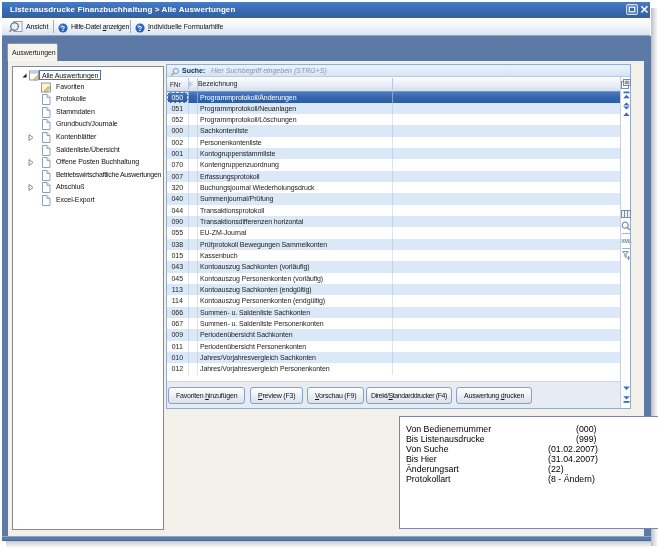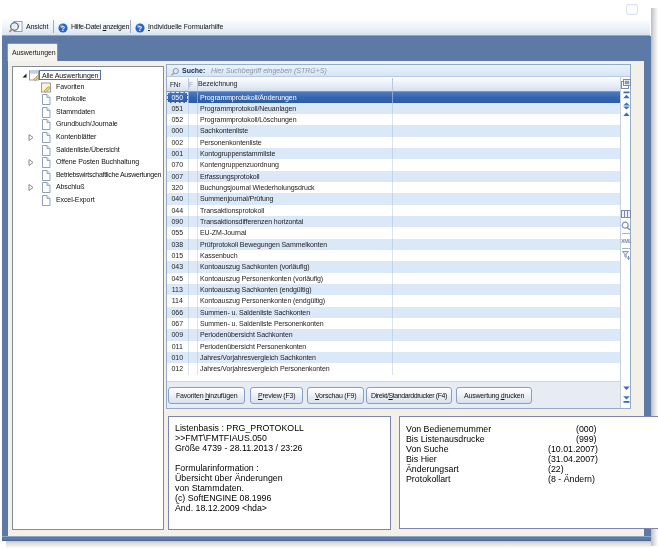--- a/index.html
+++ b/index.html
@@ -77,20 +77,21 @@
 <body>
 <div id="page">
   <svg width="0" height="0" style="position:absolute">
     <defs>
       <g id="pg">
         <path d="M1.5,0.5 L6,0.5 L9,3.5 L9,10.5 L1.5,10.5 Z" fill="#fff" stroke="#8494ad" stroke-width="0.9"></path>
         <path d="M6,0.5 L6,3.5 L9,3.5" fill="#dce4f0" stroke="#8494ad" stroke-width="0.8"></path>
       </g>
     </defs>
   </svg>
+  <div class="abs" id="titlebar">Listenausdrucke Finanzbuchhaltung &gt; Alle Auswertungen</div>
   <svg class="abs" style="left:626px;top:4px" width="12" height="11" viewBox="0 0 12 11">
     <rect x="0.6" y="0.6" width="10.8" height="9.8" rx="1.5" fill="none" stroke="#d8e2f2" stroke-width="1.1"></rect>
     <rect x="3.2" y="3.2" width="5.6" height="4.6" fill="none" stroke="#ffffff" stroke-width="1.2"></rect>
   </svg>
   <svg class="abs" style="left:640px;top:5px" width="9" height="9" viewBox="0 0 9 9">
     <line x1="1.3" y1="1.3" x2="7.5" y2="7.5" stroke="#fff" stroke-width="1.6"></line>
     <line x1="7.5" y1="1.3" x2="1.3" y2="7.5" stroke="#fff" stroke-width="1.6"></line>
   </svg>
   <div class="abs" id="toolbar">
     <svg class="abs" style="left:6px;top:2px" width="16" height="14" viewBox="0 0 16 14">
@@ -446,36 +447,27 @@
       </svg>
       <svg class="abs" style="left:1.5px;top:308.5px" width="7" height="4.5" viewBox="0 0 7 4.5">
         <polygon points="3.5,4.1 6.8,0.4 0.2,0.4" fill="#3f6db9"></polygon>
       </svg>
       <svg class="abs" style="left:1.5px;top:318px" width="7" height="9" viewBox="0 0 7 9">
         <polygon points="3.5,4.6 6.8,1.2 0.2,1.2" fill="#3f6db9"></polygon>
         <rect x="0.5" y="6" width="6" height="1.8" fill="#3f6db9"></rect>
       </svg>
     </div>
   </div>
-  <div class="abs" id="botleft">Listenbasis : PRG_PROTOKOLL
-&gt;&gt;FMT\FMTFIAUS.050
-Größe 4739 - 28.11.2013 / 23:26
-
-Formularinformation :
-Übersicht über Änderungen
-von Stammdaten.
-(c) SoftENGINE 08.1996
-Änd. 18.12.2009 &lt;hda&gt;</div>
   <div class="abs" id="botright">
     <span class="brrow" style="top:7px">Von Bedienernummer</span>
       <span class="brval" style="top:7px;left:176px">(000)</span>
     <span class="brrow" style="top:17px">Bis Listenausdrucke</span>
       <span class="brval" style="top:17px;left:176px">(999)</span>
     <span class="brrow" style="top:27px">Von Suche</span>
-      <span class="brval" style="top:27px;left:148px">(10.01.2007)</span>
+      <span class="brval" style="top:27px;left:148px">(01.02.2007)</span>
     <span class="brrow" style="top:37px">Bis Hier</span>
       <span class="brval" style="top:37px;left:148px">(31.04.2007)</span>
     <span class="brrow" style="top:47px">Änderungsart</span>
       <span class="brval" style="top:47px;left:148px">(22)</span>
     <span class="brrow" style="top:57px">Protokollart</span>
       <span class="brval" style="top:57px;left:148px">(8 - Ändern)</span>
   </div>
 </div>
 
 </body></html>

